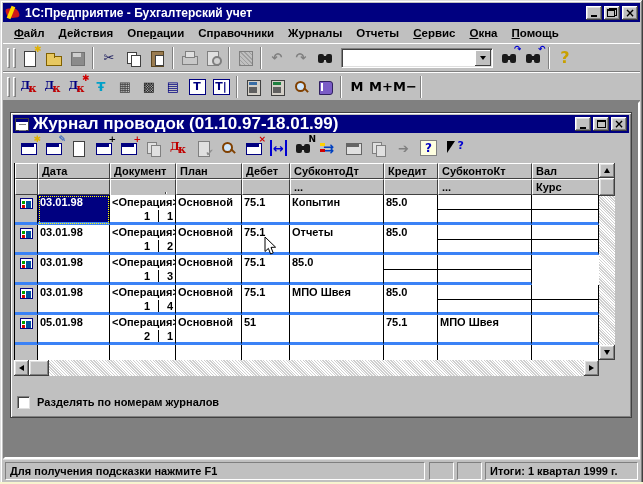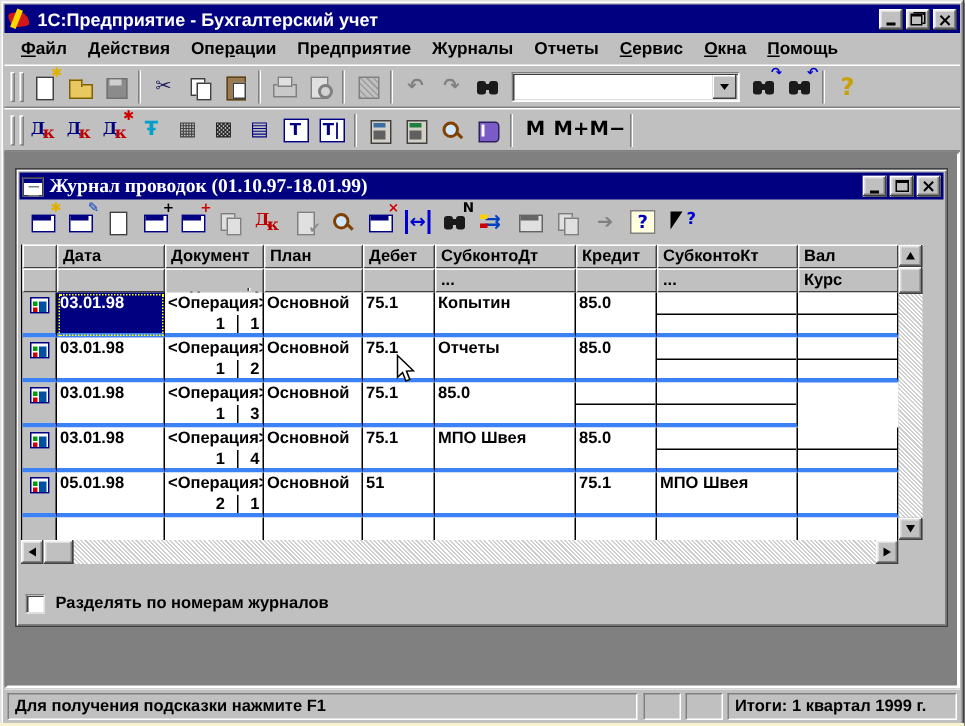--- a/index.html
+++ b/index.html
@@ -87,21 +87,21 @@
   .combo-btn{width:16px;height:16px;margin:1px;background:#c0c0c0;display:flex;align-items:center;justify-content:center;
     box-shadow:inset -1px -1px 0 #404040,inset 1px 1px 0 #fff;}
   .arr-down{width:0;height:0;border-left:3px solid transparent;border-right:3px solid transparent;border-top:4px solid #000;}
   
   .mdi{position:absolute;left:3px;top:101px;right:3px;bottom:25px;background:#808080;
     border:2px solid;border-color:#808080 #fff #fff #808080;}
   
   .jwin{position:absolute;left:5px;top:9px;width:622px;height:306px;background:#c0c0c0;border:1px solid #404040;
     box-shadow:inset 1px 1px 0 #fff,inset -1px -1px 0 #808080;}
   .jtitle{position:absolute;left:2px;top:2px;right:2px;height:18px;background:#000080;display:flex;align-items:center;padding:0 2px;}
-  .jtext{color:#fff;font-size:13px;margin-left:4px;flex:1;white-space:nowrap;font-family:Liberation Serif, serif;}
+  .jtext{color:#fff;font-size:17px;margin-left:4px;flex:1;white-space:nowrap;}
   .jicon{position:relative;width:14px;height:13px;background:#fff;border:1px solid #404040;}
   .jicon::before{content:"";position:absolute;left:0;top:0;right:0;height:3px;background:#000080;}
   .jicon::after{content:"";position:absolute;left:3px;top:5px;width:7px;height:5px;border-top:1px solid #808080;border-bottom:1px solid #808080;}
   .jtoolbar{position:absolute;left:3px;top:22px;right:3px;height:26px;display:flex;align-items:center;padding-left:2px;}
   .jtoolbar .tbtn{width:25px;height:24px;}
   
   .jtable{position:absolute;left:3px;top:50px;display:flex;flex-wrap:wrap;width:602px;font-size:11px;}
   #grid{width:585px;border-left:1px solid #000;background:#fff;}
   .trow{display:grid;grid-template-columns:23px 72px 66px 66px 48px 94px 54px 94px 1fr;}
   .hrow{height:16px;}
@@ -173,21 +173,21 @@
       <span class="wbtn">
           <i class="g-close">×</i>
         </span>
     </span>
   </div>
 
   <div class="menubar" id="menubar">
       <span class="menu-item"><u>Ф</u>айл</span>
       <span class="menu-item"><u>Д</u>ействия</span>
       <span class="menu-item">Опе<u>р</u>ации</span>
-      <span class="menu-item">Предприятие</span>
+      <span class="menu-item">Справочники</span>
       <span class="menu-item">Журналы</span>
       <span class="menu-item">Отчеты</span>
       <span class="menu-item"><u>С</u>ервис</span>
       <span class="menu-item"><u>О</u>кна</span>
       <span class="menu-item"><u>П</u>омощь</span>
     </div>
 
   <div class="toolbar tb1" id="toolbar1">
       <span class="grip"></span>
       <span class="grip"></span>

